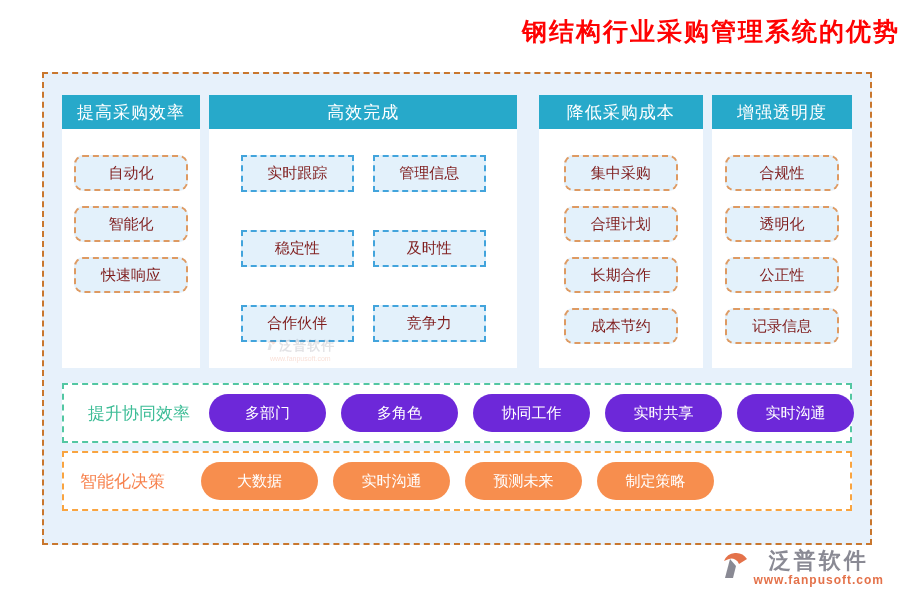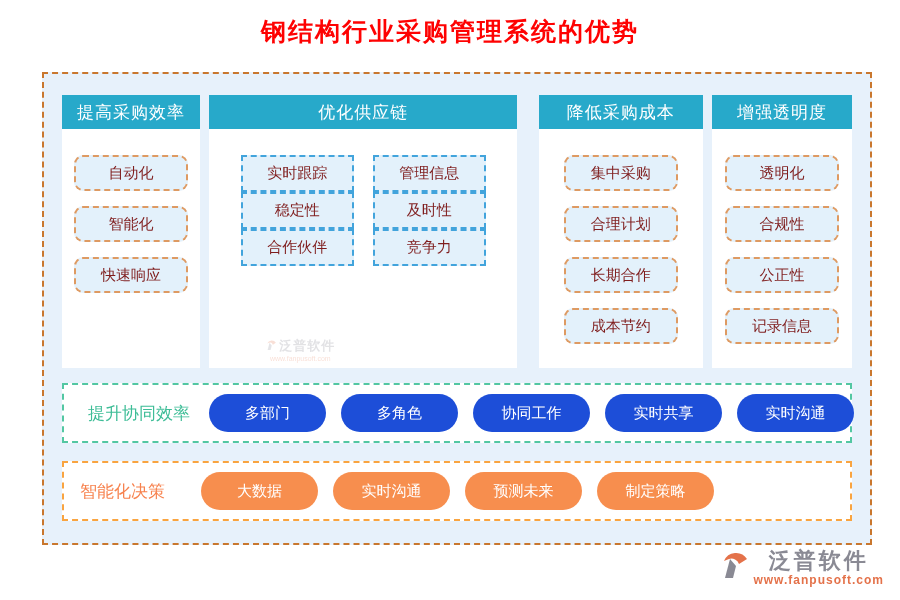--- a/index.html
+++ b/index.html
@@ -1,52 +1,52 @@
 <!DOCTYPE html>
 <html><head>
 <meta charset="utf-8">
 <style>
   * { margin:0; padding:0; box-sizing:border-box; }
   html,body { width:900px; height:600px; background:#ffffff;
               font-family:"Liberation Sans", sans-serif; overflow:hidden; }
   body { position:relative; }
 
-  .title { text-align:center; margin-top:15px; font-size:25px; font-weight:bold;
+  .title { text-align:right; margin-top:15px; font-size:25px; font-weight:bold;
            color:#fe0202; letter-spacing:2px; }
 
   .board { position:absolute; left:42px; top:72px; width:830px; height:473px;
            background:#e7f1fb; border:2px dashed #c9772e; padding:21px 18px 0 18px; }
 
   .cols { display:flex; justify-content:space-between; height:273px; }
   .col { background:#ffffff; display:flex; flex-direction:column; }
   .col-w1 { width:138px; } .col-w2 { width:308px; }
   .col-w3 { width:164px;margin-left:12px; } .col-w4 { width:140px; }
   .col-header { height:34px; background:#27a9ca; color:#ffffff; font-size:17px;
                 display:flex; align-items:center; justify-content:center;
                 letter-spacing:1px; flex:0 0 auto; }
   .col-body { flex:1; display:flex; flex-direction:column; align-items:center;
               padding-top:26px; gap:15px; }
   .col-body-grid { flex:1; display:grid; grid-template-columns:1fr 1fr;
-                   justify-items:center; align-content:start; 
+                   justify-items:center; align-content:start; row-gap:38px;
                    padding:26px 22px 0 22px; position:relative; }
   .item { width:114px; height:36px; background:#e3f1fb; color:#7f1d1d; font-size:15px;
           display:flex; align-items:center; justify-content:center;
           border:2px dashed #de9a62; border-radius:9px; white-space:nowrap; }
   .item.blue { width:113px; height:37px; border:2px dashed #42a4dc; border-radius:0; }
 
   .band { height:60px; background:#ffffff; border:2px dashed; display:flex;
           align-items:center; padding-left:24px; gap:15px; }
   .band-green { margin-top:15px; border-color:#53c7a2; }
-  .band-orange { margin-top:18px; border-color:#f9a440;padding-left:16px; }
+  .band-orange { margin-top:8px; border-color:#f9a440;padding-left:16px; }
   .band-label { width:106px; font-size:17px; flex:0 0 auto; }
   .band-green .band-label { color:#3ebd97; }
   .band-orange .band-label { color:#f7824e; }
   .pill { width:117px; height:38px; border-radius:19px; color:#ffffff; font-size:15px;
           display:flex; align-items:center; justify-content:center; flex:0 0 auto; }
-  .band-green .pill { background:#1d4ed8; }
+  .band-green .pill { background:#6d28d9; }
   .band-orange .pill { background:#f78e4e; }
 
   .watermark { position:absolute; left:48px; top:208px; opacity:0.22;
                display:flex; flex-direction:column; align-items:center; width:86px; }
   .watermark .wm-row { display:flex; align-items:center; gap:2px; }
   .watermark .wm-name { font-size:13px; font-weight:bold; color:#7d7d8a; letter-spacing:1px; }
   .watermark .wm-url { font-size:7px; color:#e4724a; }
 
   .logo { position:absolute; right:16px; top:549px; display:flex; align-items:flex-start; gap:3px; }
   .logo-textblock { display:flex; flex-direction:column; align-items:center; }
@@ -65,21 +65,21 @@
     <div class="col col-w1">
       <div class="col-header">提高采购效率</div>
       <div class="col-body">
         <div class="item">自动化</div>
         <div class="item">智能化</div>
         <div class="item">快速响应</div>
       </div>
     </div>
 
     <div class="col col-w2">
-      <div class="col-header">优化供应链</div>
+      <div class="col-header">高效完成</div>
       <div class="col-body-grid">
         <div class="item blue">实时跟踪</div>
         <div class="item blue">管理信息</div>
         <div class="item blue">稳定性</div>
         <div class="item blue">及时性</div>
         <div class="item blue">合作伙伴</div>
         <div class="item blue">竞争力</div>
         <div class="watermark">
           <div class="wm-row">
             <span>
@@ -101,22 +101,22 @@
         <div class="item">集中采购</div>
         <div class="item">合理计划</div>
         <div class="item">长期合作</div>
         <div class="item">成本节约</div>
       </div>
     </div>
 
     <div class="col col-w4">
       <div class="col-header">增强透明度</div>
       <div class="col-body">
+        <div class="item">合规性</div>
         <div class="item">透明化</div>
-        <div class="item">合规性</div>
         <div class="item">公正性</div>
         <div class="item">记录信息</div>
       </div>
     </div>
 
   </div>
 
   <div class="band band-green">
     <span class="band-label">提升协同效率</span>
     <span class="pill">多部门</span>

